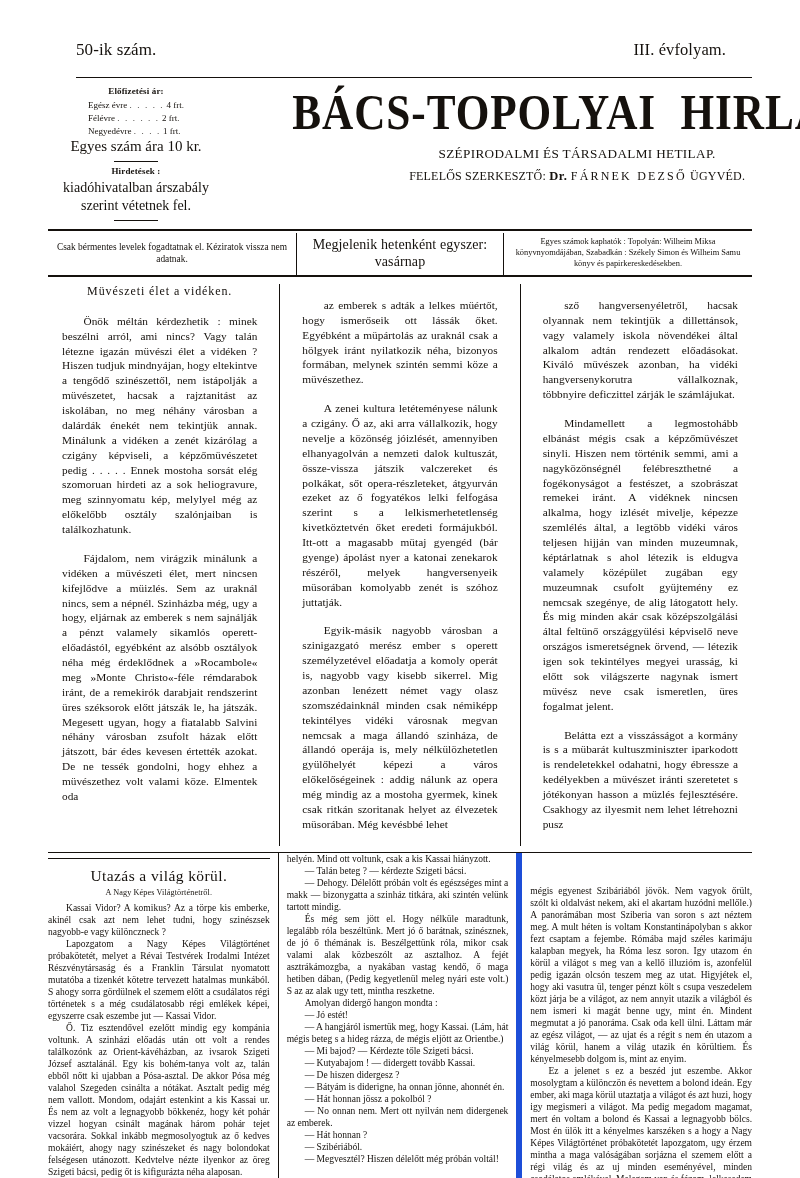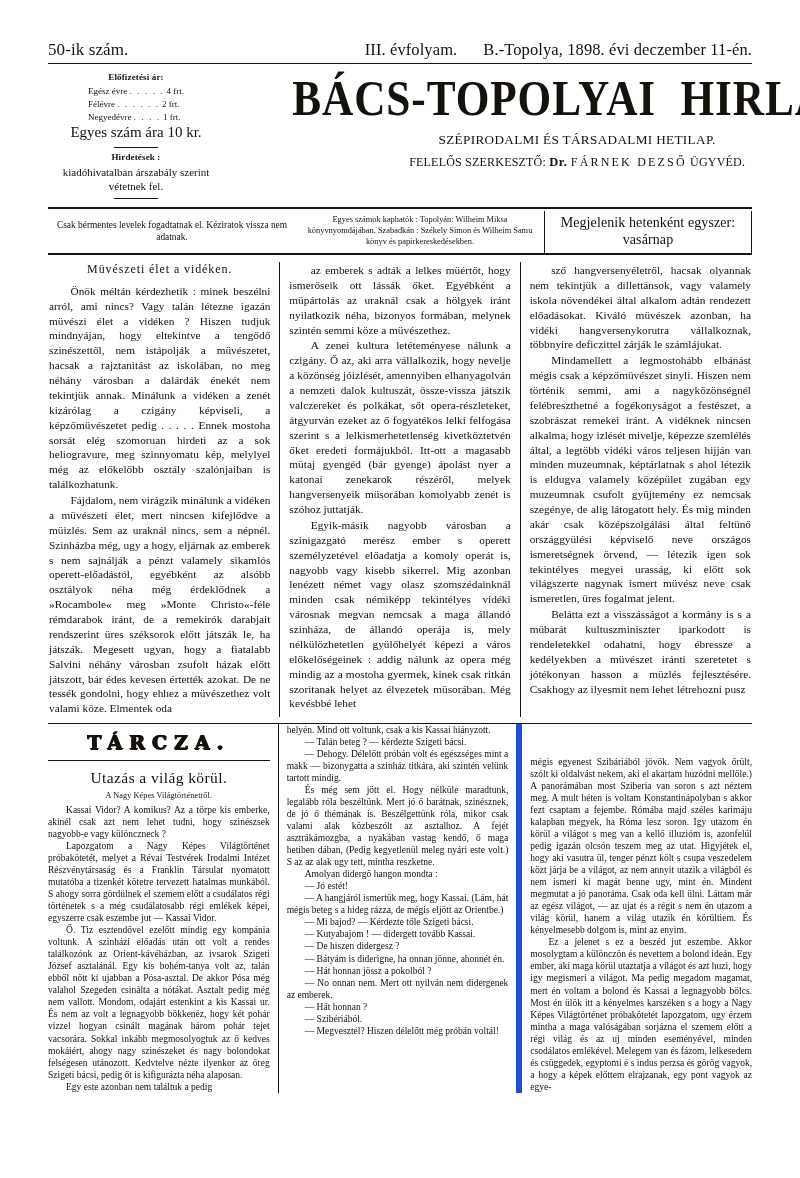--- a/index.html
+++ b/index.html
@@ -17,22 +17,23 @@
     width:704px;
     height:1100px;
   }
 
   
   .topline{
     display:flex;
     align-items:baseline;
     font-size:16.5px;
     letter-spacing:.1px;
-    padding-bottom:3px;
+    padding-bottom:17px;
     border-bottom:1.6px solid #15110d;
+    margin-left:28px;
   }
   .topline .issue{flex:0 0 auto;font-size:17px;}
   .topline .spacer{flex:1 1 auto;}
   .topline .vol{flex:0 0 auto;margin-right:26px;}
   .topline .date{flex:0 0 auto;}
 
   
   .masthead{
     display:flex;
     align-items:stretch;
@@ -63,21 +64,21 @@
   }
   .price-rows .pr{white-space:nowrap;}
   .price-rows .dots{letter-spacing:1.6px;}
   .single-copy{font-size:15px;text-align:center;margin-top:0px;}
   .mini-rule{
     width:44px;height:0;
     border-top:1.4px solid #15110d;
     margin:4px auto 4px auto;
   }
   .mh-block{margin-bottom:0;}
-  .mh-body{font-size:11px;line-height:1.33;}
+  .mh-body{font-size:14px;line-height:1.33;}
 
   .mh-center{
     flex:1 1 auto;
     text-align:center;
     padding:0 6px;
   }
   .paper-title{
     font-family:"Liberation Serif","DejaVu Serif",serif;
     font-weight:bold;
     font-size:46px;
@@ -139,21 +140,21 @@
   .col{
     flex:1 1 0;
     font-size:11.3px;
     line-height:1.318;
     text-align:justify;
     hyphens:none;
   }
   .col.c1{padding-right:8px;}
   .col.c2{padding:0 8px;border-left:1px solid #15110d;border-right:1px solid #15110d;}
   .col.c3{padding-left:8px;}
-  .col p{margin:1px;text-indent:1.9em;}
+  .col p{margin:14px;text-indent:1.9em;}
   .art-title{
     font-size:12px;
     letter-spacing:.9px;
     text-align:center;
     text-indent:0 !important;
     margin:0 0 6px 0 !important;
     font-weight:normal;
   }
 
   
@@ -210,21 +211,20 @@
 </style>
 </head>
 <body>
 
 <div class="page">
 
   <div class="topline">
     <span class="issue">50-ik szám.</span>
     <span class="spacer"></span>
     <span class="vol">III. évfolyam.</span>
-    <span class="date">B.-Topolya, 1898. évi deczember 11-én.</span>
   </div>
 
   <div class="masthead">
 
     <div class="mh-side left">
       <div class="mh-block">
         <div class="mh-head">Előfizetési ár:</div>
         <div class="price-rows">
           <div class="pr">
             <span>Egész évre</span>
@@ -266,27 +266,27 @@
         <span class="ed-dr">Dr.</span>
         <span class="ed-name">FÁRNEK DEZSŐ</span>
         <span>ÜGYVÉD.</span>
       </div>
     </div>
 
   </div>
 
   <div class="noticebar">
     <div class="nb-cell nb-left">Csak bérmentes levelek fogadtatnak el. Kéziratok vissza nem adatnak.</div>
-    <div class="nb-cell nb-right">Egyes számok kaphatók : Topolyán: Wilheim Miksa könyvnyomdájában, Szabadkán : Székely Simon és Wilheim Samu könyv és papirkereskedésekben.</div>
     <div class="nb-cell nb-mid">
       <div>
         <div>Megjelenik hetenként egyszer:</div>
         <div>vasárnap</div>
       </div>
     </div>
+    <div class="nb-cell nb-right">Egyes számok kaphatók : Topolyán: Wilheim Miksa könyvnyomdájában, Szabadkán : Székely Simon és Wilheim Samu könyv és papirkereskedésekben.</div>
   </div>
 
   <div class="cols">
 
     <div class="col c1">
       <p class="art-title">Müvészeti élet a vidéken.</p>
       <p>Önök méltán kérdezhetik : minek beszélni arról, ami nincs? Vagy talán létezne igazán müvészi élet a vidéken ? Hiszen tudjuk mindnyájan, hogy eltekintve a tengődő szinészettől, nem istápolják a müvészetet, hacsak a rajztanitást az iskolában, no meg néhány városban a dalárdák énekét nem tekintjük annak. Minálunk a vidéken a zenét kizárólag a czigány képviseli, a képzőmüvészetet pedig . . . . . Ennek mostoha sorsát elég szomoruan hirdeti az a sok heliogravure, meg szinnyomatu kép, melylyel még az előkelőbb osztály szalónjaiban is találkozhatunk.</p>
       <p>Fájdalom, nem virágzik minálunk a vidéken a müvészeti élet, mert nincsen kifejlődve a müizlés. Sem az uraknál nincs, sem a népnél. Szinházba még, ugy a hogy, eljárnak az emberek s nem sajnálják a pénzt valamely sikamlós operett-előadástól, egyébként az alsóbb osztályok néha még érdeklődnek a »Rocambole« meg »Monte Christo«-féle rémdarabok iránt, de a remekirók darabjait rendszerint üres széksorok előtt játszák le, ha játszák. Megesett ugyan, hogy a fiatalabb Salvini néhány városban zsufolt házak előtt játszott, bár édes kevesen értették azokat. De ne tessék gondolni, hogy ehhez a müvészethez volt valami köze. Elmentek oda</p>
     </div>
 
@@ -301,23 +301,20 @@
       <p>Mindamellett a legmostohább elbánást mégis csak a képzőmüvészet sinyli. Hiszen nem történik semmi, ami a nagyközönségnél felébreszthetné a fogékonyságot a festészet, a szobrászat remekei iránt. A vidéknek nincsen alkalma, hogy izlését mivelje, képezze szemlélés által, a legtöbb vidéki város teljesen hijján van minden muzeumnak, képtárlatnak s ahol létezik is eldugva valamely középület zugában egy muzeumnak csufolt gyüjtemény ez nemcsak szegénye, de alig látogatott hely. És mig minden akár csak középszolgálási által feltünő országgyülési képviselő neve országos ismeretségnek örvend, — létezik igen sok tekintélyes megyei urasság, ki előtt sok világszerte nagynak ismert müvész neve csak ismeretlen, üres fogalmat jelent.</p>
       <p>Belátta ezt a visszásságot a kormány is s a mübarát kultuszminiszter iparkodott is rendeletekkel odahatni, hogy ébressze a kedélyekben a müvészet iránti szeretetet s jótékonyan hasson a müzlés fejlesztésére. Csakhogy az ilyesmit nem lehet létrehozni pusz</p>
     </div>
   </div>
 
   <div class="feuilleton-rule"></div>
 
   <div class="feu-cols">
 
     <div class="feu-col f1">
-      <div class="tarcza-wrap">
-        <span class="tarcza">TÁRCZA.</span>
-      </div>
       <div class="tarcza-rule"></div>
       <p class="feu-title">Utazás a világ körül.</p>
       <p class="feu-sub">A Nagy Képes Világtörténetről.</p>
       <p>Kassai Vidor? A komikus? Az a törpe kis emberke, akinél csak azt nem lehet tudni, hogy szinészsek nagyobb-e vagy különczneck ?</p>
       <p>Lapozgatom a Nagy Képes Világtörténet próbakötetét, melyet a Révai Testvérek Irodalmi Intézet Részvénytársaság és a Franklin Társulat nyomatott mutatóba a tizenkét kötetre tervezett hatalmas munkából. S ahogy sorra gördülnek el szemem előtt a csudálatos régi történetek s a még csudálatosabb régi emlékek képei, egyszerre csak eszembe jut — Kassai Vidor.</p>
       <p>Ő. Tiz esztendővel ezelőtt mindig egy kompánia voltunk. A szinházi előadás után ott volt a rendes találkozónk az Orient-kávéházban, az ivsarok Szigeti József asztalánál. Egy kis bohém-tanya volt az, talán ebből nőtt ki ujabban a Pósa-asztal. De akkor Pósa még valahol Szegeden csinálta a nótákat. Asztalt pedig még nem vallott. Mondom, odajárt estenkint a kis Kassai ur. És nem az volt a legnagyobb bökkenéz, hogy két pohár vizzel hogyan csinált magának három pohár tejet vacsorára. Sokkal inkább megmosolyogtuk az ő kedves mokáiért, ahogy nagy szinészeket és nagy bolondokat felségesen utánozott. Kedvtelve nézte ilyenkor az öreg Szigeti bácsi, pedig őt is kifigurázta néha alaposan.</p>
       <p>Egy este azonban nem találtuk a pedig</p>
     </div>
 
     <div class="feu-col f2">

